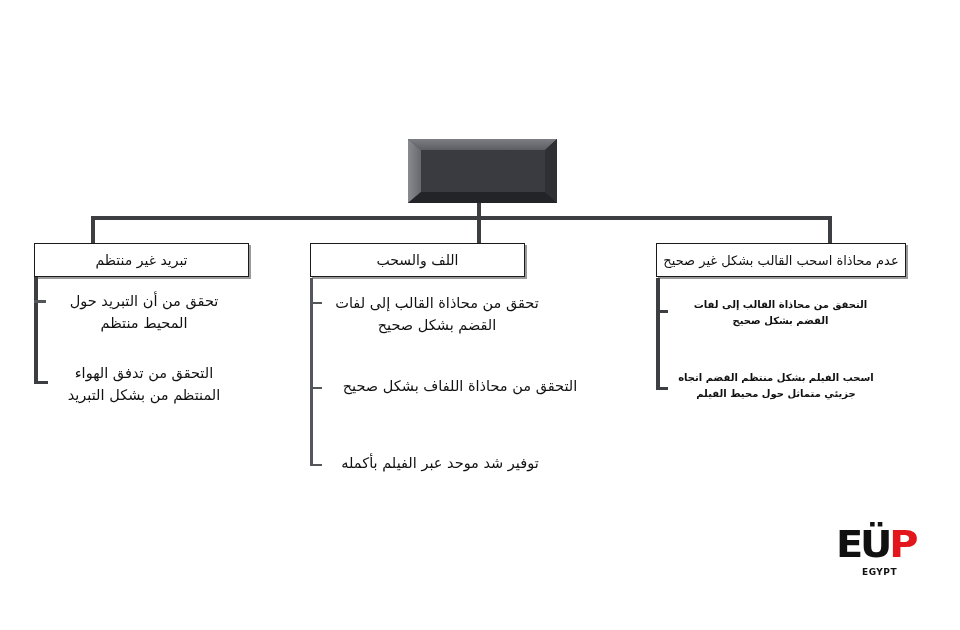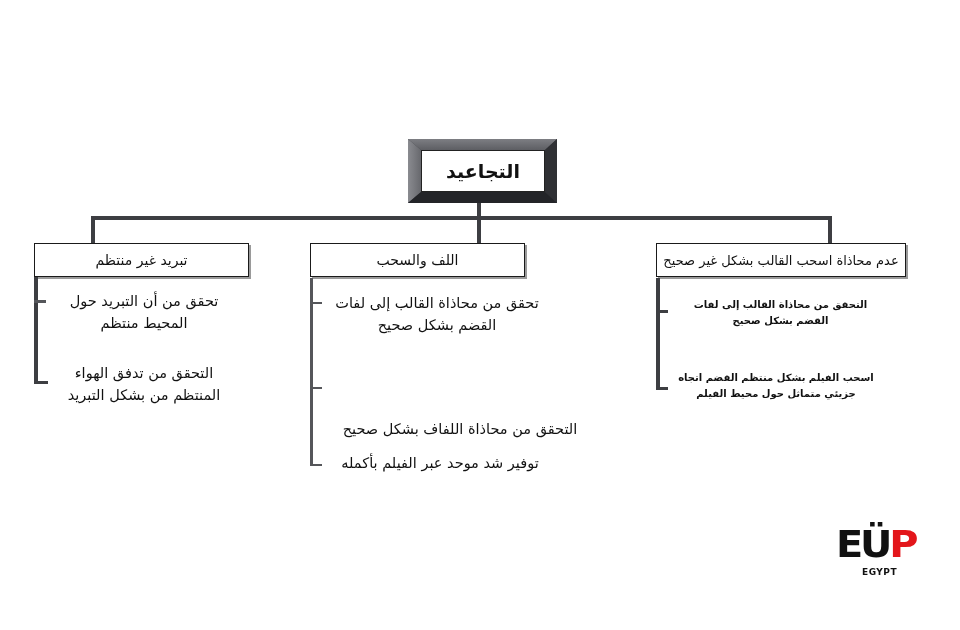--- a/index.html
+++ b/index.html
@@ -118,21 +118,20 @@
     }
   </style>
 </head>
 <body>
 
 <div class="main-frame">
   <div class="bevel-top"></div>
   <div class="bevel-left"></div>
   <div class="bevel-right"></div>
   <div class="bevel-bottom"></div>
-  <div class="main-inner">التجاعيد</div>
 </div>
 
 <div class="line" style="left:477px; top:203px; width:4px; height:17px;"></div>
 <div class="line" style="left:91px; top:216px; width:741px; height:4px;"></div>
 <div class="line" style="left:91px; top:216px; width:4px; height:27px;"></div>
 <div class="line" style="left:477px; top:216px; width:4px; height:27px;"></div>
 <div class="line" style="left:828px; top:216px; width:4px; height:27px;"></div>
 
 <div class="cat-box" style="left:34px; top:243px; width:215px;">
   <span>تبريد غير منتظم</span>
@@ -146,21 +145,21 @@
 
 <div class="cat-box" style="left:310px; top:243px; width:215px;">
   <span>اللف والسحب</span>
 </div>
 <div class="line thin" style="left:310px; top:278px; width:3px; height:188px;"></div>
 <div class="line thin" style="left:310px; top:302px; width:12px; height:2px;"></div>
 <div class="line thin" style="left:310px; top:387px; width:12px; height:2px;"></div>
 <div class="line thin" style="left:310px; top:464px; width:12px; height:2px;"></div>
 
 <div class="item lg" style="left:334px; top:292px; width:206px;">تحقق من محاذاة القالب إلى لفات القضم بشكل صحيح</div>
-<div class="item lg" style="left:330px; top:375px; width:260px; white-space:nowrap;margin-top:43px;">التحقق من محاذاة اللفاف بشكل صحيح</div>
+<div class="item lg" style="left:330px; top:375px; width:260px; white-space:nowrap;">التحقق من محاذاة اللفاف بشكل صحيح</div>
 <div class="item lg" style="left:330px; top:452px; width:220px; white-space:nowrap;">توفير شد موحد عبر الفيلم بأكمله</div>
 
 <div class="cat-box" style="left:656px; top:243px; width:250px; font-size:13px;">
   <span>عدم محاذاة اسحب القالب بشكل غير صحيح</span>
 </div>
 <div class="line" style="left:656px; top:278px; width:4px; height:112px;"></div>
 <div class="line" style="left:656px; top:310px; width:12px; height:3px;"></div>
 <div class="line" style="left:656px; top:387px; width:12px; height:3px;"></div>
 
 <div class="item sm" style="left:683px; top:297px; width:195px;">التحقق من محاذاة القالب إلى لفات القضم بشكل صحيح</div>

